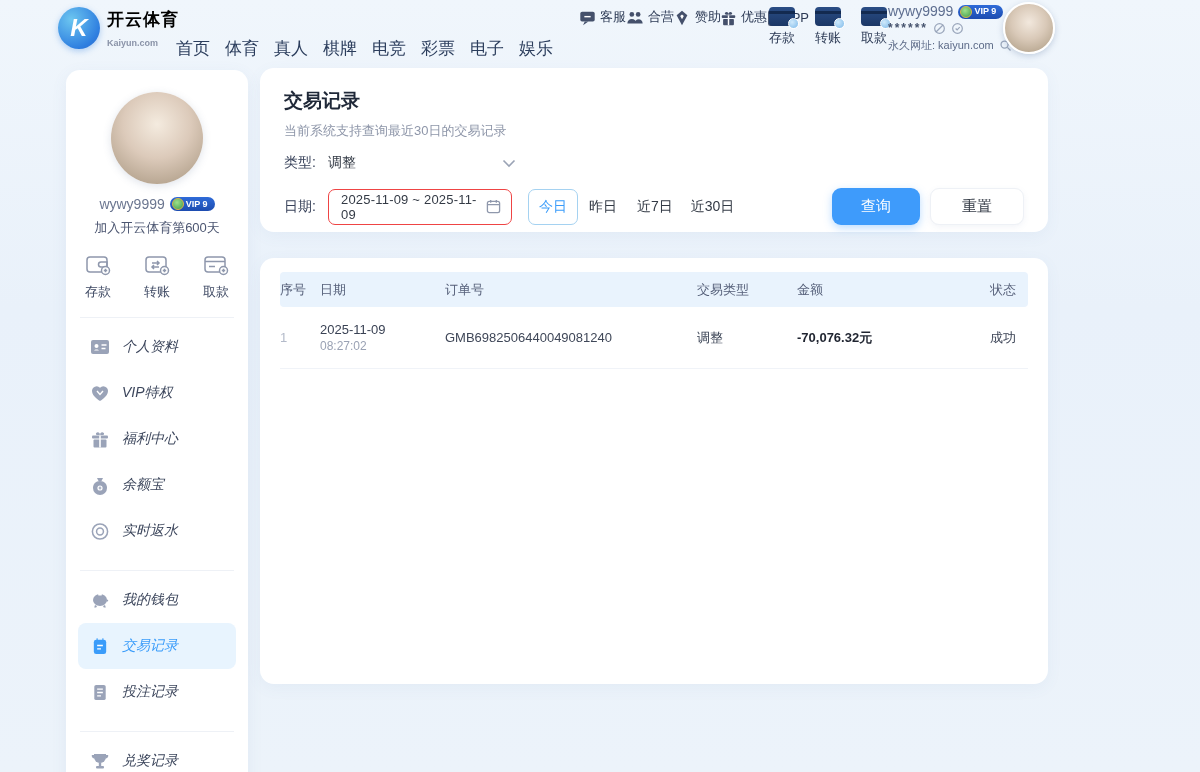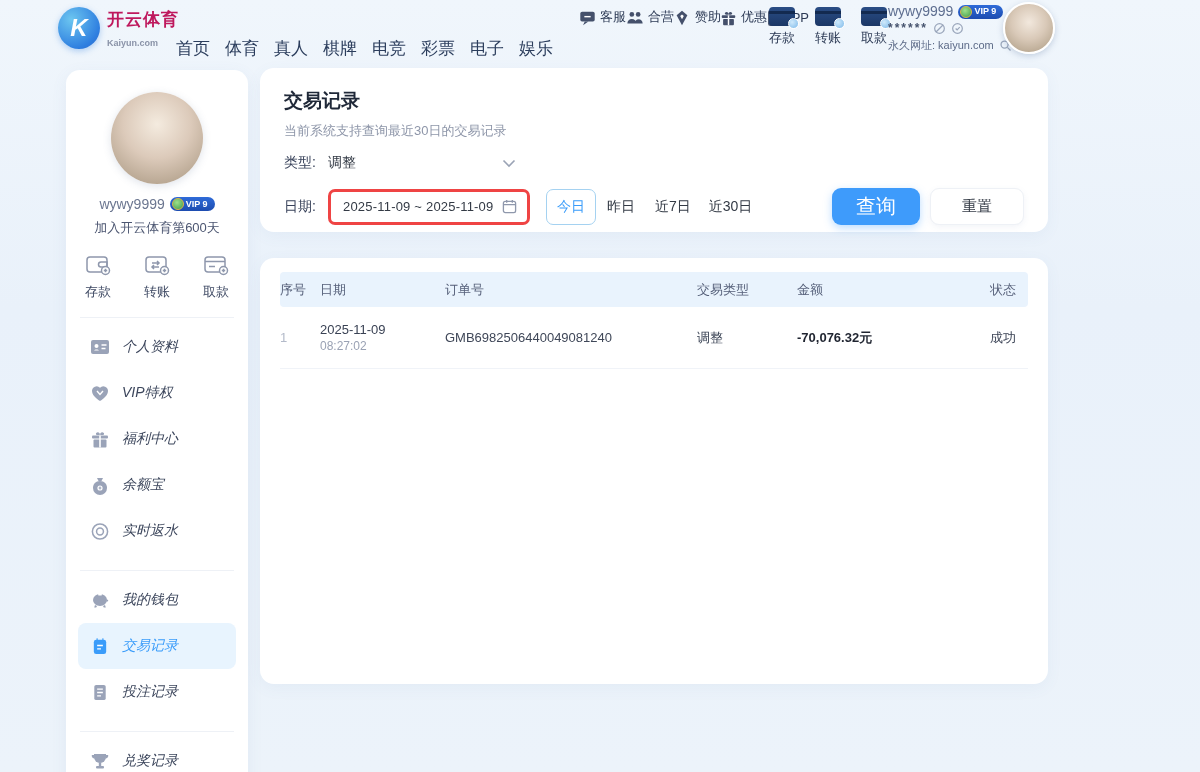--- a/index.html
+++ b/index.html
@@ -11,21 +11,21 @@
   }
   svg { display:block; }
 
   
   .topbar { position:absolute; left:0; top:0; width:1200px; height:58px; }
   .logo { position:absolute; left:58px; top:7px; display:flex; align-items:center; gap:7px; cursor:pointer; }
   .logo-circle { width:42px; height:42px; border-radius:50%;
     background:radial-gradient(circle at 32% 30%,#6cc6f0,#2f7fe0 70%,#2b65c9);
     color:#fff; font-weight:700; font-size:24px; display:flex; align-items:center; justify-content:center;
     box-shadow:0 2px 6px rgba(47,127,224,.35); font-style:italic; }
-  .logo-name { font-size:17px; font-weight:700; color:#be185d; letter-spacing:1px; }
+  .logo-name { font-size:17px; font-weight:700; color:#000000; letter-spacing:1px; }
   .logo-domain { font-size:9px; color:#8a93a8; font-weight:700; margin-top:7px; }
 
   .topnav { position:absolute; left:176px; top:0; height:52px; display:flex; align-items:center; gap:15px; }
   .topnav span { font-size:17px; font-weight:500; color:#2c3e5d; cursor:pointer;margin-top:45px; }
 
   .icon-group { position:absolute; left:578px; top:7px; display:flex; gap:13px; }
   .icon-item { display:flex; flex-direction:row; align-items:center; gap:3px; cursor:pointer; width:34px; }
   .icon-item .glyph { color:#44506b; height:20px; display:flex; align-items:flex-end; }
   .icon-item .lbl { font-size:13px; color:#2c3a55; white-space:nowrap; }
 
@@ -75,30 +75,30 @@
   .card { position:absolute; background:#fff; border-radius:14px; box-shadow:0 4px 16px rgba(88,118,168,.06); }
   .filter-card { left:260px; top:68px; width:788px; height:164px; padding:20px 24px; }
   .page-title { font-size:19px; font-weight:700; color:#1f2838; }
   .page-sub { margin-top:8px; font-size:13px; color:#8e96a9; }
   .type-row { margin-top:14px; display:flex; align-items:center; }
   .f-label { font-size:14px; color:#38425a; width:44px; }
   .type-select { width:188px; display:flex; align-items:center; justify-content:space-between; cursor:pointer; }
   .type-select .val { font-size:14px; color:#333a45; }
   .chev { color:#9aa3b5; }
   .date-row { margin-top:16px; display:flex; align-items:center; }
-  .date-input { width:202px; height:36px; border:3px solid #ef4444; border-radius:7px; display:flex;
+  .date-input { width:184px; height:36px; border:1px solid #ef4444; border-radius:7px; display:flex;
     align-items:center; justify-content:space-between; padding:0 10px 0 12px; cursor:pointer; }
   .date-input .val { font-size:13px; color:#333a45; letter-spacing:.2px; }
   .cal-ic { color:#8f98ac; }
   .range-btns { display:flex; align-items:center; margin-left:16px; }
   .range-btn { height:36px; min-width:50px; padding:0 8px; display:flex; align-items:center; justify-content:center;
     font-size:14px; color:#333a45; cursor:pointer; border-radius:7px; border:1px solid transparent; }
   .range-btn.active { border-color:#a5d2f1; color:#3a9cfa; background:#fff; }
   .action-btns { margin-left:auto; display:flex; gap:10px; }
-  .btn-primary { width:88px; height:37px; background:#3e9bfb; color:#fff; font-size:20px; border:none;
+  .btn-primary { width:88px; height:37px; background:#3e9bfb; color:#fff; font-size:15px; border:none;
     border-radius:9px; cursor:pointer; box-shadow:0 3px 8px rgba(62,155,251,.35);
     font-family:"Liberation Sans","DejaVu Sans",sans-serif; }
   .btn-plain { width:94px; height:37px; background:#fff; color:#333a45; font-size:15px;
     border:1px solid #eef1f6; border-radius:9px; cursor:pointer; box-shadow:0 2px 6px rgba(88,118,168,.08);
     font-family:"Liberation Sans","DejaVu Sans",sans-serif; }
 
   .table-card { left:260px; top:258px; width:788px; height:426px; padding:14px 20px; }
   .thead { display:flex; align-items:center; height:35px; background:#e9f3fd; border-radius:4px;
     font-size:13px; color:#56607a; }
   .trow { display:flex; align-items:center; height:62px; border-bottom:1px solid #f0f3f8; font-size:13px; }

